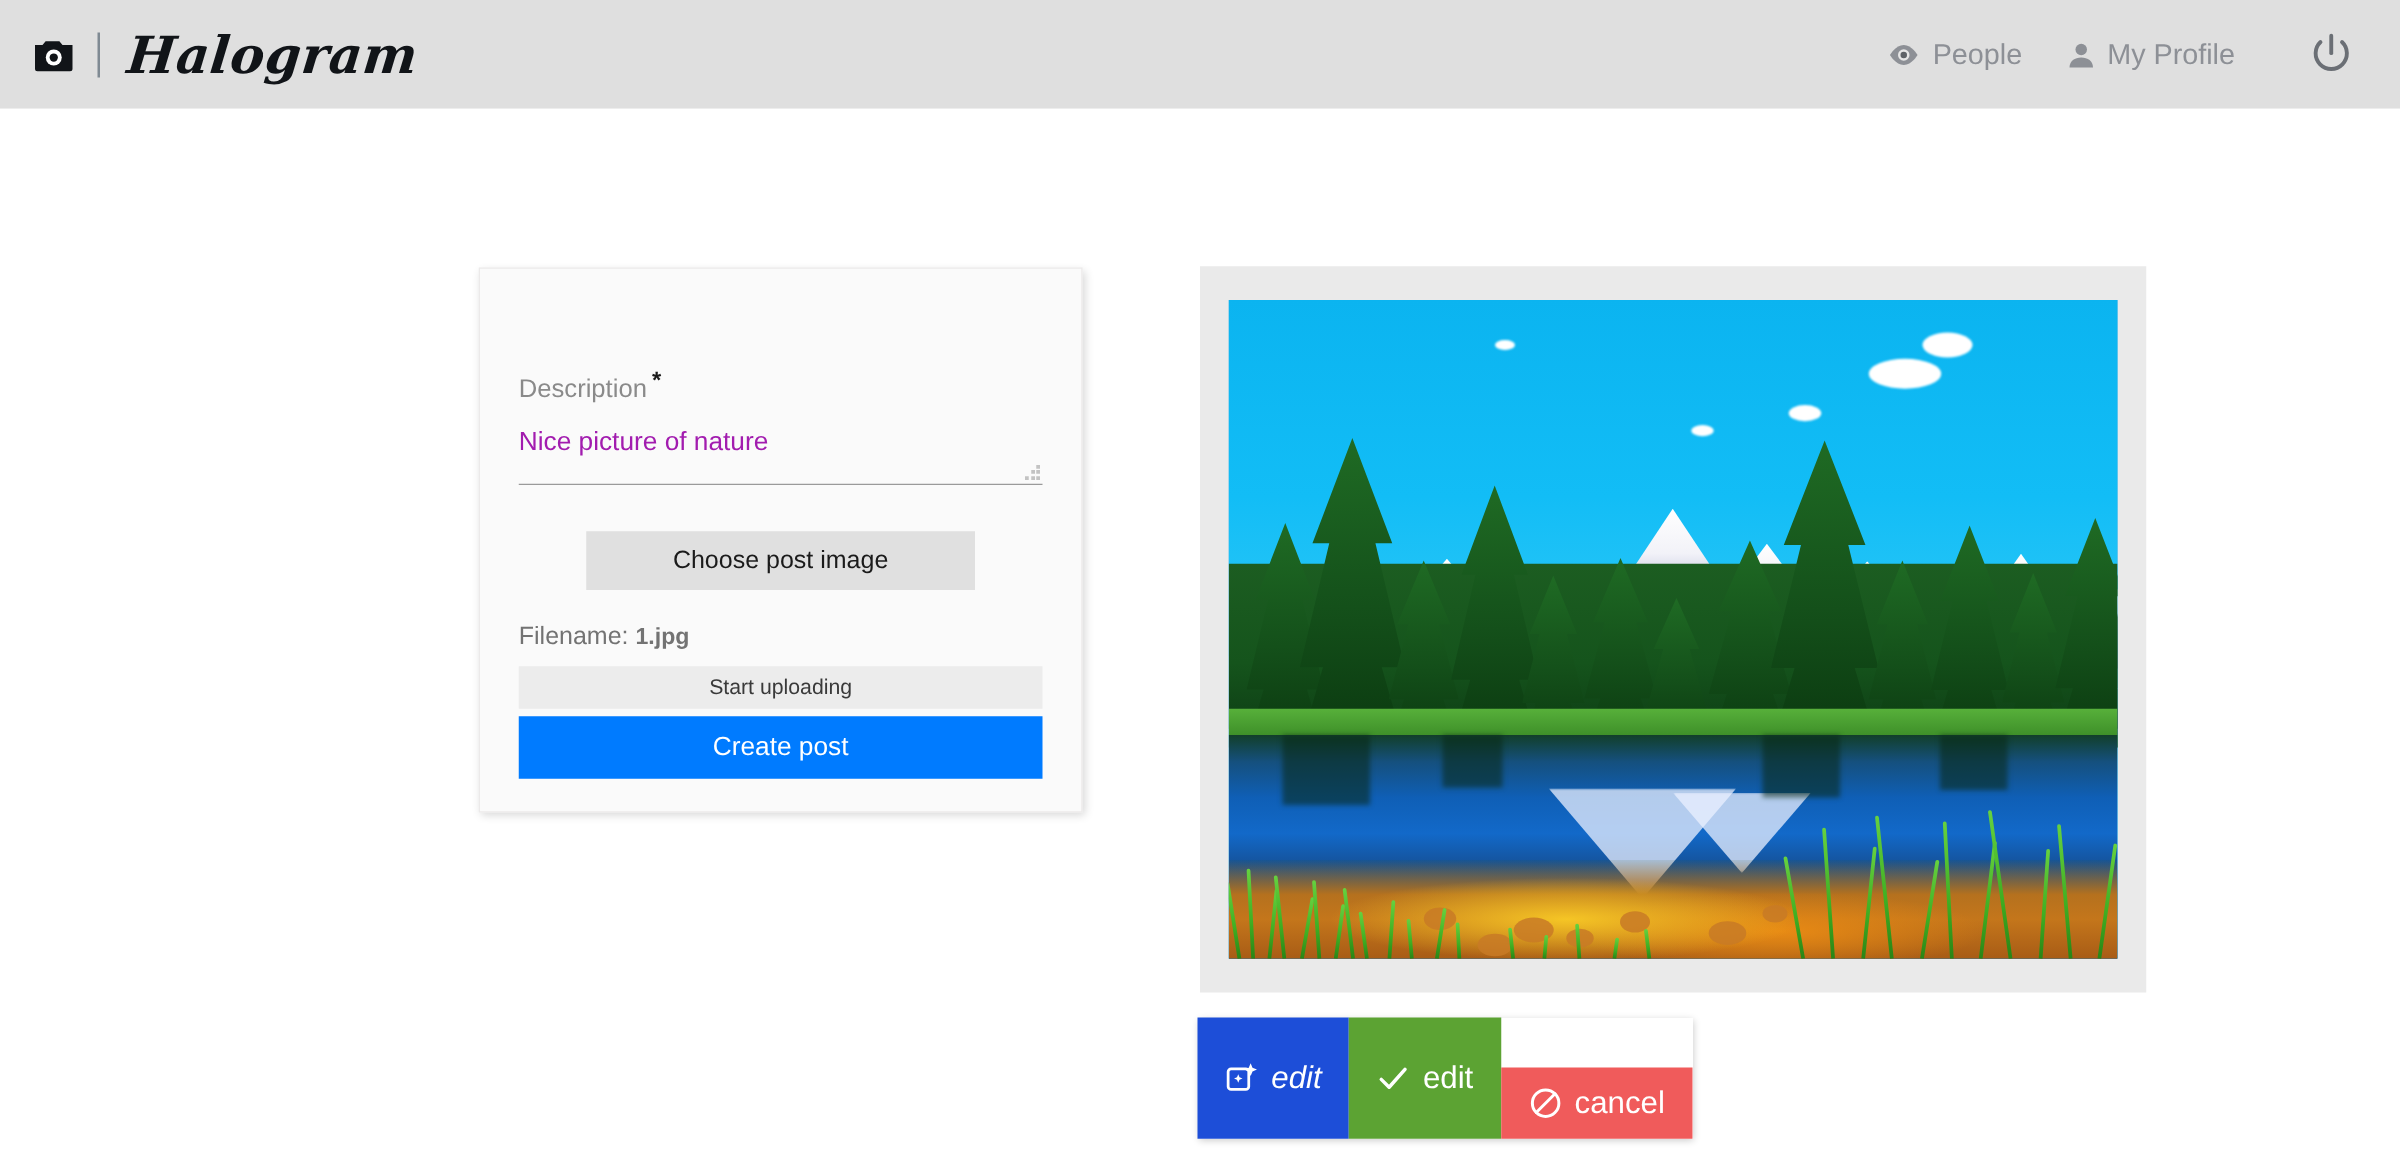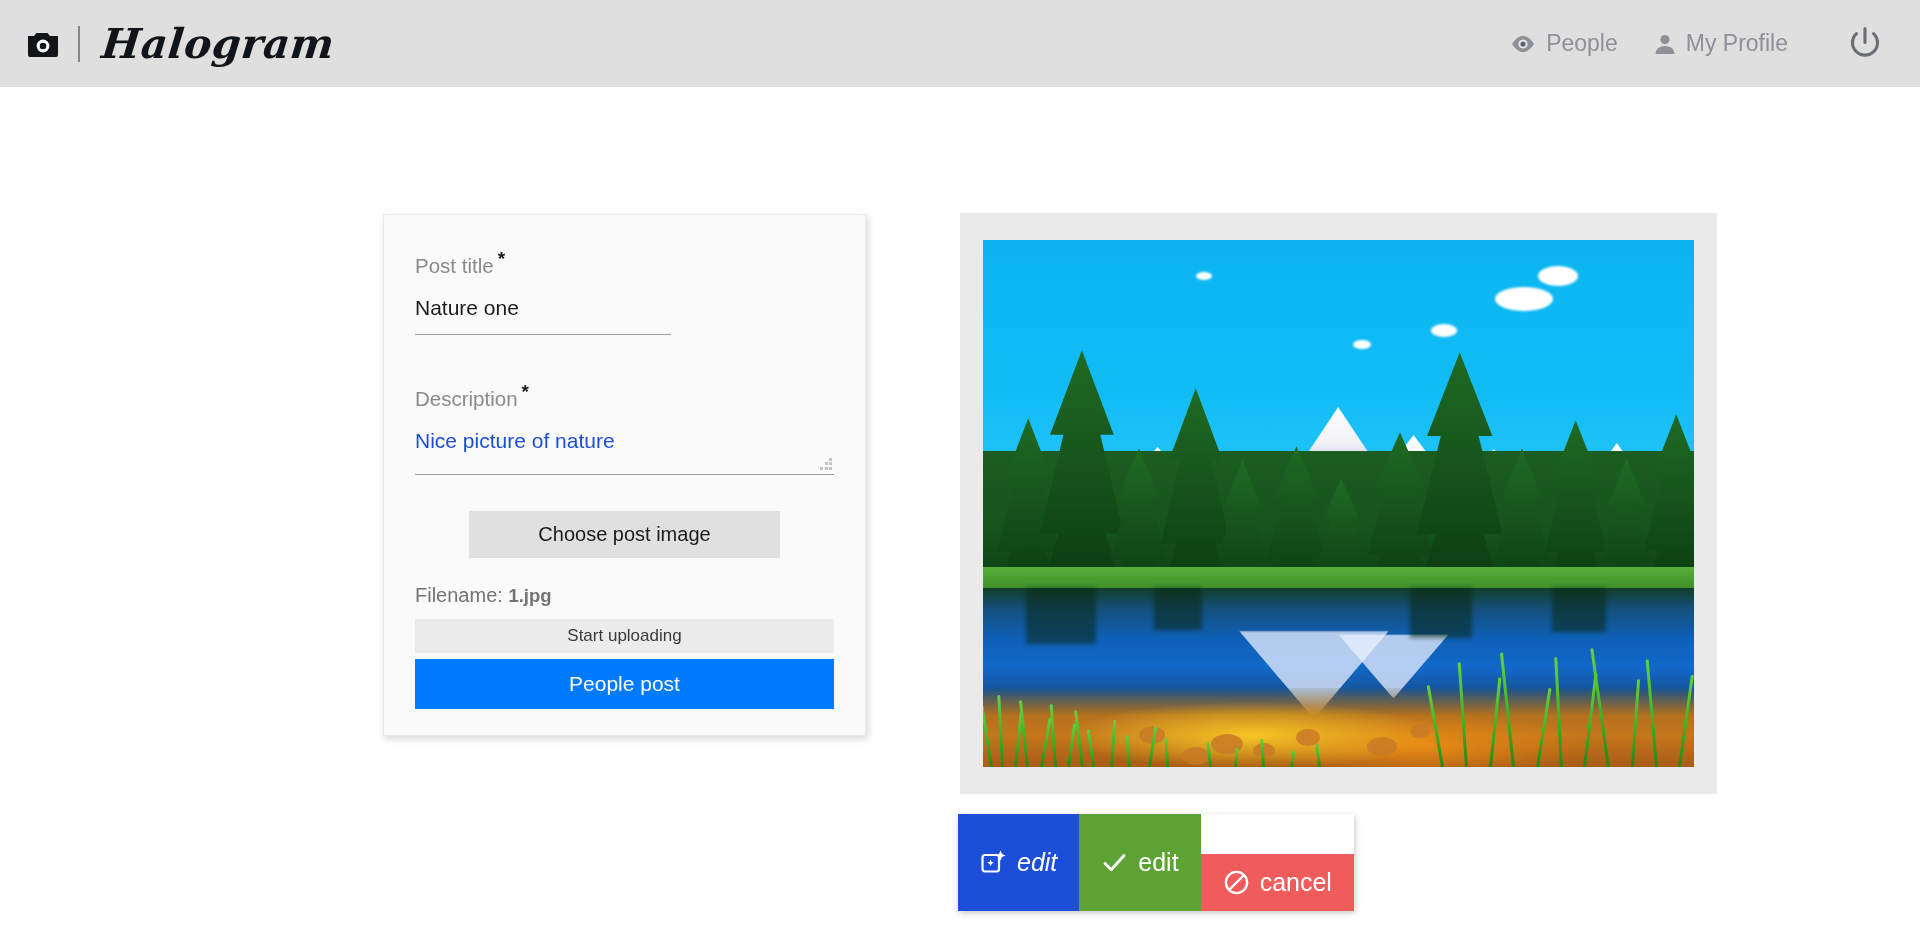--- a/index.html
+++ b/index.html
@@ -86,21 +86,21 @@
     background: transparent;
     width: 256px;
     padding: 0 0 14px 0;
     outline: none;
     font-family: "Liberation Sans", sans-serif;
   }
   .desc-block { margin-top: 46px; }
   .textarea-wrap { position: relative; width: 100%; }
   .textarea-line {
     font-size: 21px;
-    color: #1d4ed8;
+    color: #a21caf;
     border: none;
     border-bottom: 1px solid #9a9a9a;
     background: transparent;
     width: 100%;
     height: 46px;
     resize: none;
     outline: none;
     overflow: hidden;
     font-family: "Liberation Sans", sans-serif;
     line-height: 1.1;
@@ -324,26 +324,20 @@
         <line x1="19" y1="3.5" x2="19" y2="17.5" stroke="#6b6f75" stroke-width="3.1" stroke-linecap="round"></line>
       </svg>
     </span>
   </div>
 </div>
 
 <div class="page">
 
   <div class="form-card">
 
-    <div class="field">
-      <div class="field-label">
-        <span>Post title</span><span class="req-star">*</span>
-      </div>
-      <input class="input-line" type="text" value="Nature one" style="">
-    </div>
 
     <div class="field desc-block">
       <div class="field-label">
         <span>Description</span><span class="req-star">*</span>
       </div>
       <div class="textarea-wrap">
         <textarea class="textarea-line" style="">Nice picture of nature</textarea>
         <span class="resize-grip">
           <i style="right:0;  top:0;"></i>
           <i style="right:0;  top:4.5px;"></i>
@@ -359,21 +353,21 @@
       <button class="choose-btn">Choose post image</button>
     </div>
 
     <div class="filename">
       <span>Filename:</span>
       <b>1.jpg</b>
     </div>
 
     <button class="upload-btn">Start uploading</button>
 
-    <button class="create-btn">People post</button>
+    <button class="create-btn">Create post</button>
   </div>
 
   <div class="preview-panel">
     <div class="photo">
 
       <div class="sky"></div>
 
       <div class="cloud" style="left:72%; top:9%;  width:58px; height:24px;"></div>
       <div class="cloud" style="left:78%; top:5%;  width:40px; height:20px;"></div>
       <div class="cloud" style="left:63%; top:16%; width:26px; height:13px;"></div>

